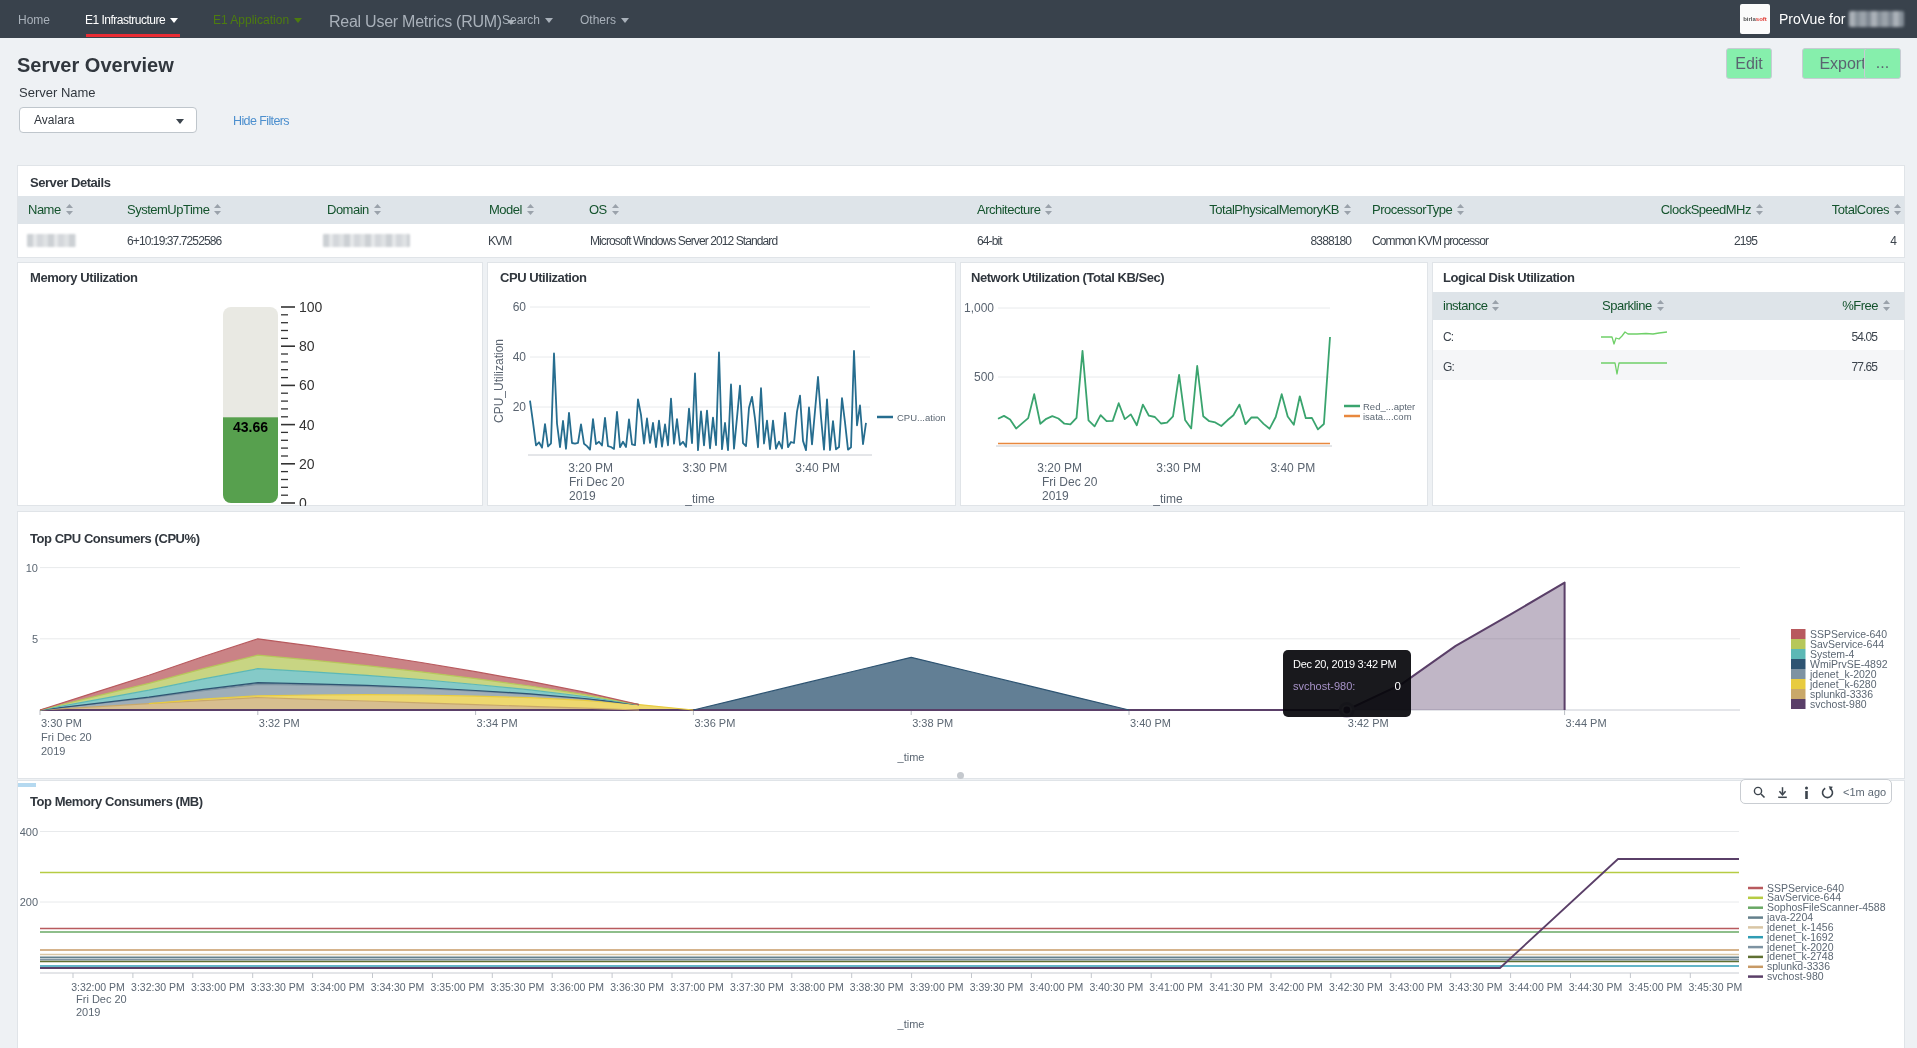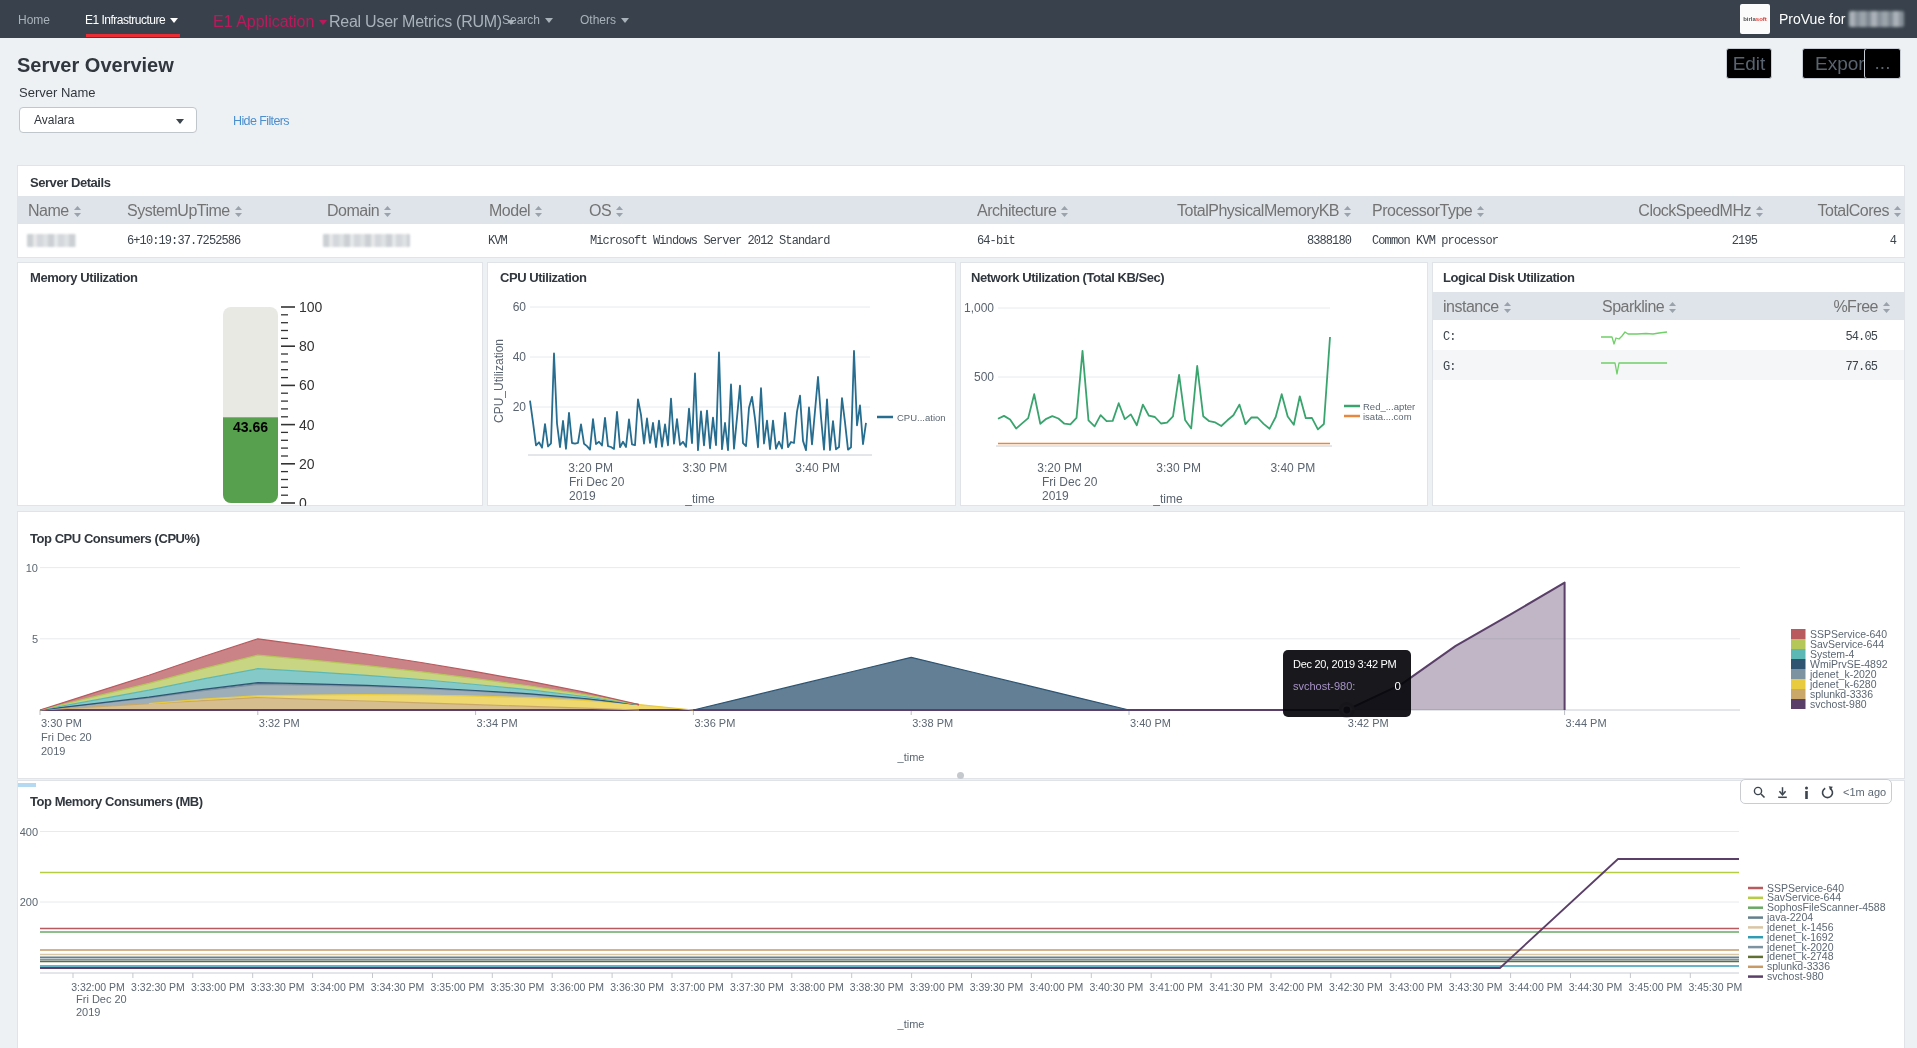--- a/index.html
+++ b/index.html
@@ -1,30 +1,30 @@
 <!DOCTYPE html>
 <html><head><meta charset="utf-8"><style>
 *{margin:0;padding:0;box-sizing:border-box}
 html,body{width:1917px;height:1048px;overflow:hidden;background:#eef1f4;
  font-family:"Liberation Sans",sans-serif;position:relative}
 .abs{position:absolute}
 .panel{position:absolute;background:#fff;border:1px solid #e0e4e8}
 .pt{position:absolute;font-size:13px;font-weight:bold;color:#31373e;white-space:nowrap;letter-spacing:-0.45px}
-.mono{font-family:Liberation Mono, monospace;font-size:12px;letter-spacing:-0.9px;color:#3c444d;white-space:nowrap}
-.hdr{position:absolute;font-size:16px;color:#737373;white-space:nowrap;letter-spacing:-0.5px}
-.btn{position:absolute;background:#000000;border:1px solid #c6ccd3;border-radius:3px;
- color:#5a6470;font-size:19px;text-align:center}
+.mono{font-family:Liberation Sans, sans-serif;font-size:12px;letter-spacing:-0.9px;color:#3c444d;white-space:nowrap}
+.hdr{position:absolute;font-size:13px;color:#14532d;white-space:nowrap;letter-spacing:-0.5px}
+.btn{position:absolute;background:#86efac;border:1px solid #c6ccd3;border-radius:3px;
+ color:#5a6470;font-size:16px;text-align:center}
 .carot{display:inline-block;width:0;height:0;border-left:4px solid transparent;
  border-right:4px solid transparent;border-top:5px solid currentColor;vertical-align:middle;margin-left:5px}
 .sorti{display:inline-block;vertical-align:-1px;margin-left:5px}
 </style></head><body>
 <div class="abs" style="left:0;top:0;width:1917px;height:38px;background:#39424c"></div>
 <div class="abs" style="left:18px;top:13px;font-size:12px;letter-spacing:0;color:#a9b1ba;font-weight:normal;white-space:nowrap">Home</div>
 <div class="abs" style="left:85px;top:13px;font-size:12px;letter-spacing:-0.5px;color:#ffffff;font-weight:normal;white-space:nowrap">E1 Infrastructure<span class="carot"></span></div>
-<div class="abs" style="left:213px;top:13px;font-size:16px;letter-spacing:0;color:#be185d;font-weight:normal;white-space:nowrap">E1 Application<span class="carot"></span></div>
+<div class="abs" style="left:213px;top:13px;font-size:12px;letter-spacing:0;color:#4d7c0f;font-weight:normal;white-space:nowrap">E1 Application<span class="carot"></span></div>
 <div class="abs" style="left:329px;top:13px;font-size:16px;letter-spacing:-0.25px;color:#a9b1ba;font-weight:normal;white-space:nowrap">Real User Metrics (RUM)<span class="carot"></span></div>
 <div class="abs" style="left:502px;top:13px;font-size:12px;letter-spacing:0;color:#a9b1ba;font-weight:normal;white-space:nowrap">Search<span class="carot"></span></div>
 <div class="abs" style="left:580px;top:13px;font-size:12px;letter-spacing:0;color:#a9b1ba;font-weight:normal;white-space:nowrap">Others<span class="carot"></span></div>
 <div class="abs" style="left:86px;top:34px;width:94px;height:3px;background:#ea2c34"></div>
 <div class="abs" style="left:1740px;top:4px;width:30px;height:30px;background:#fbfbfb;border-radius:2px;text-align:center"><span style="font-size:6px;font-weight:bold;color:#555;line-height:30px">birla<span style="color:#e0362f">soft</span></span></div>
 <div class="abs" style="left:1779px;top:11px;font-size:14px;color:#fff;white-space:nowrap">ProVue for </div>
 <div class="abs" style="left:1849px;top:11px;width:55px;height:16px;border-radius:2px;background:repeating-linear-gradient(90deg,#aab1b8 0 6px,#868f98 6px 11px,#9ba3ab 11px 17px,#7e8791 17px 22px);filter:blur(1.6px)"></div>
 <div class="abs" style="left:17px;top:54px;font-size:20px;font-weight:bold;color:#31373e">Server Overview</div>
 <div class="btn" style="left:1726px;top:48px;width:46px;height:31px;line-height:29px">Edit</div>
 <div class="btn" style="left:1802px;top:48px;width:94px;height:31px;line-height:29px">Export<span class="carot" style="color:#3c444d"></span></div>

